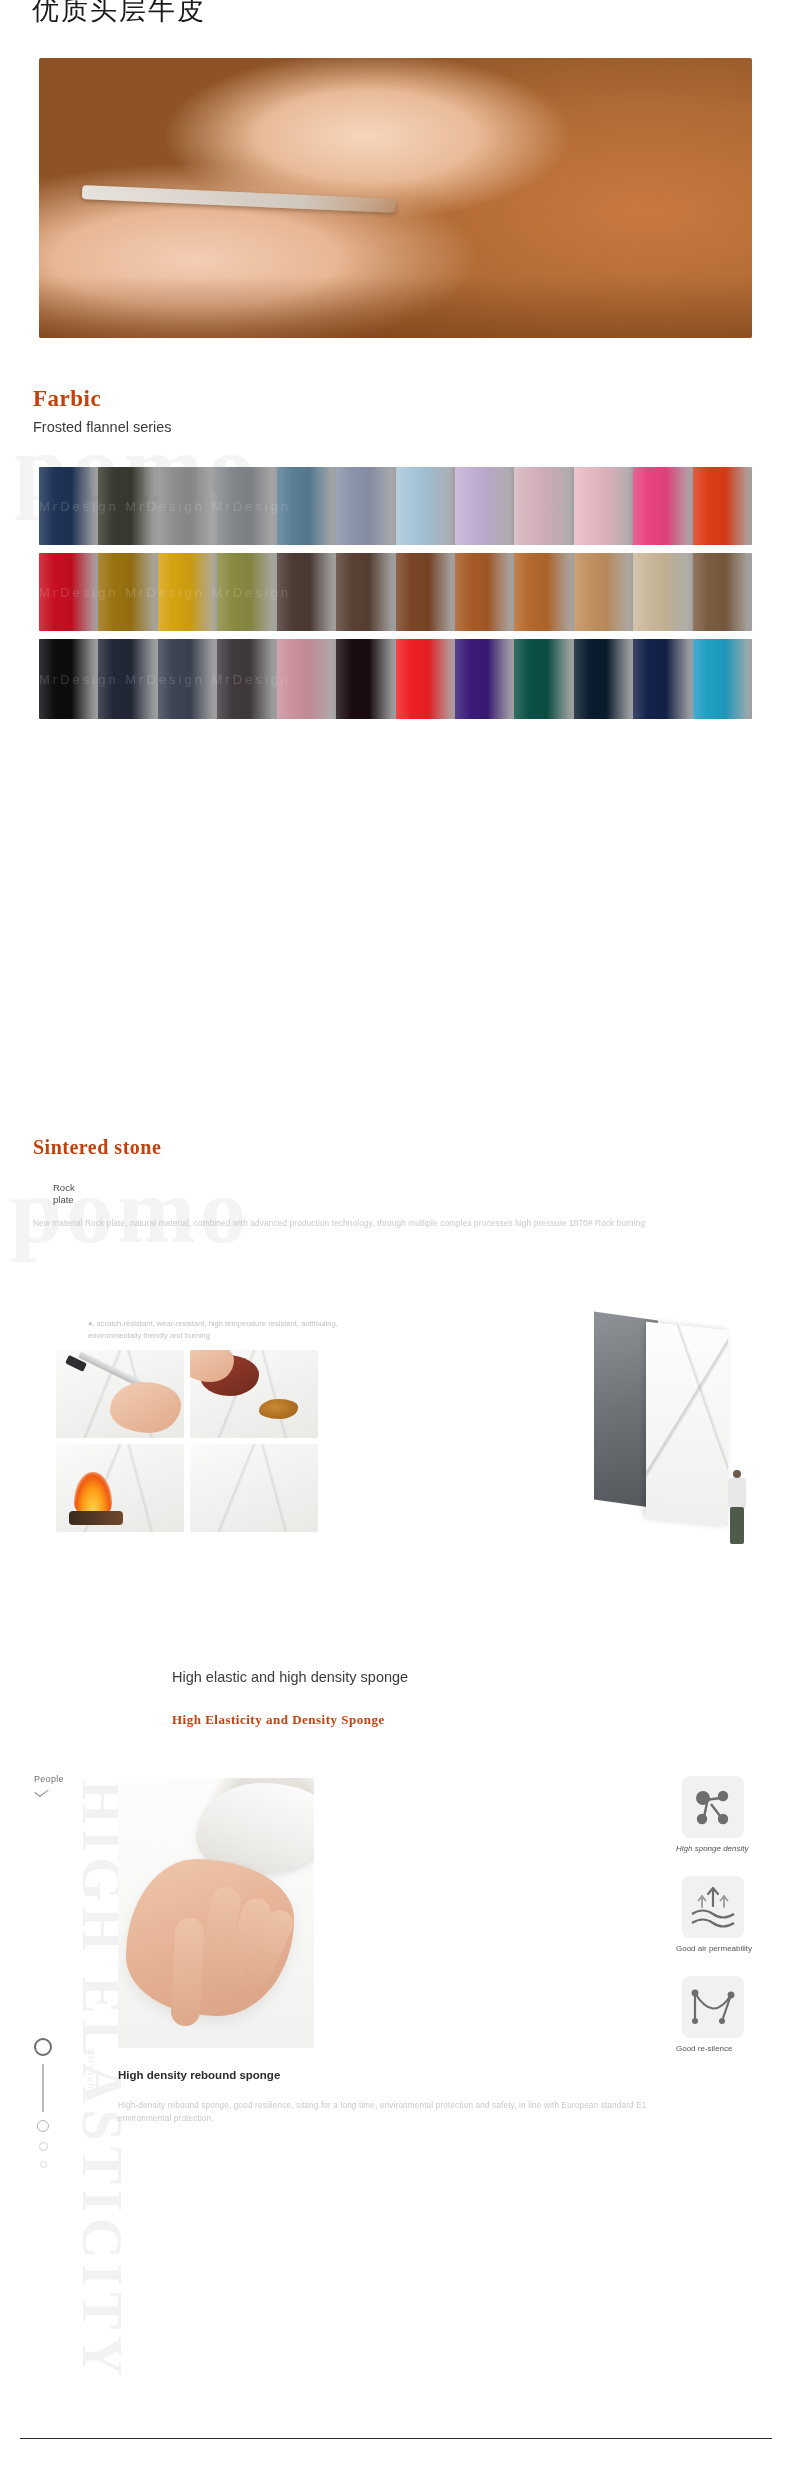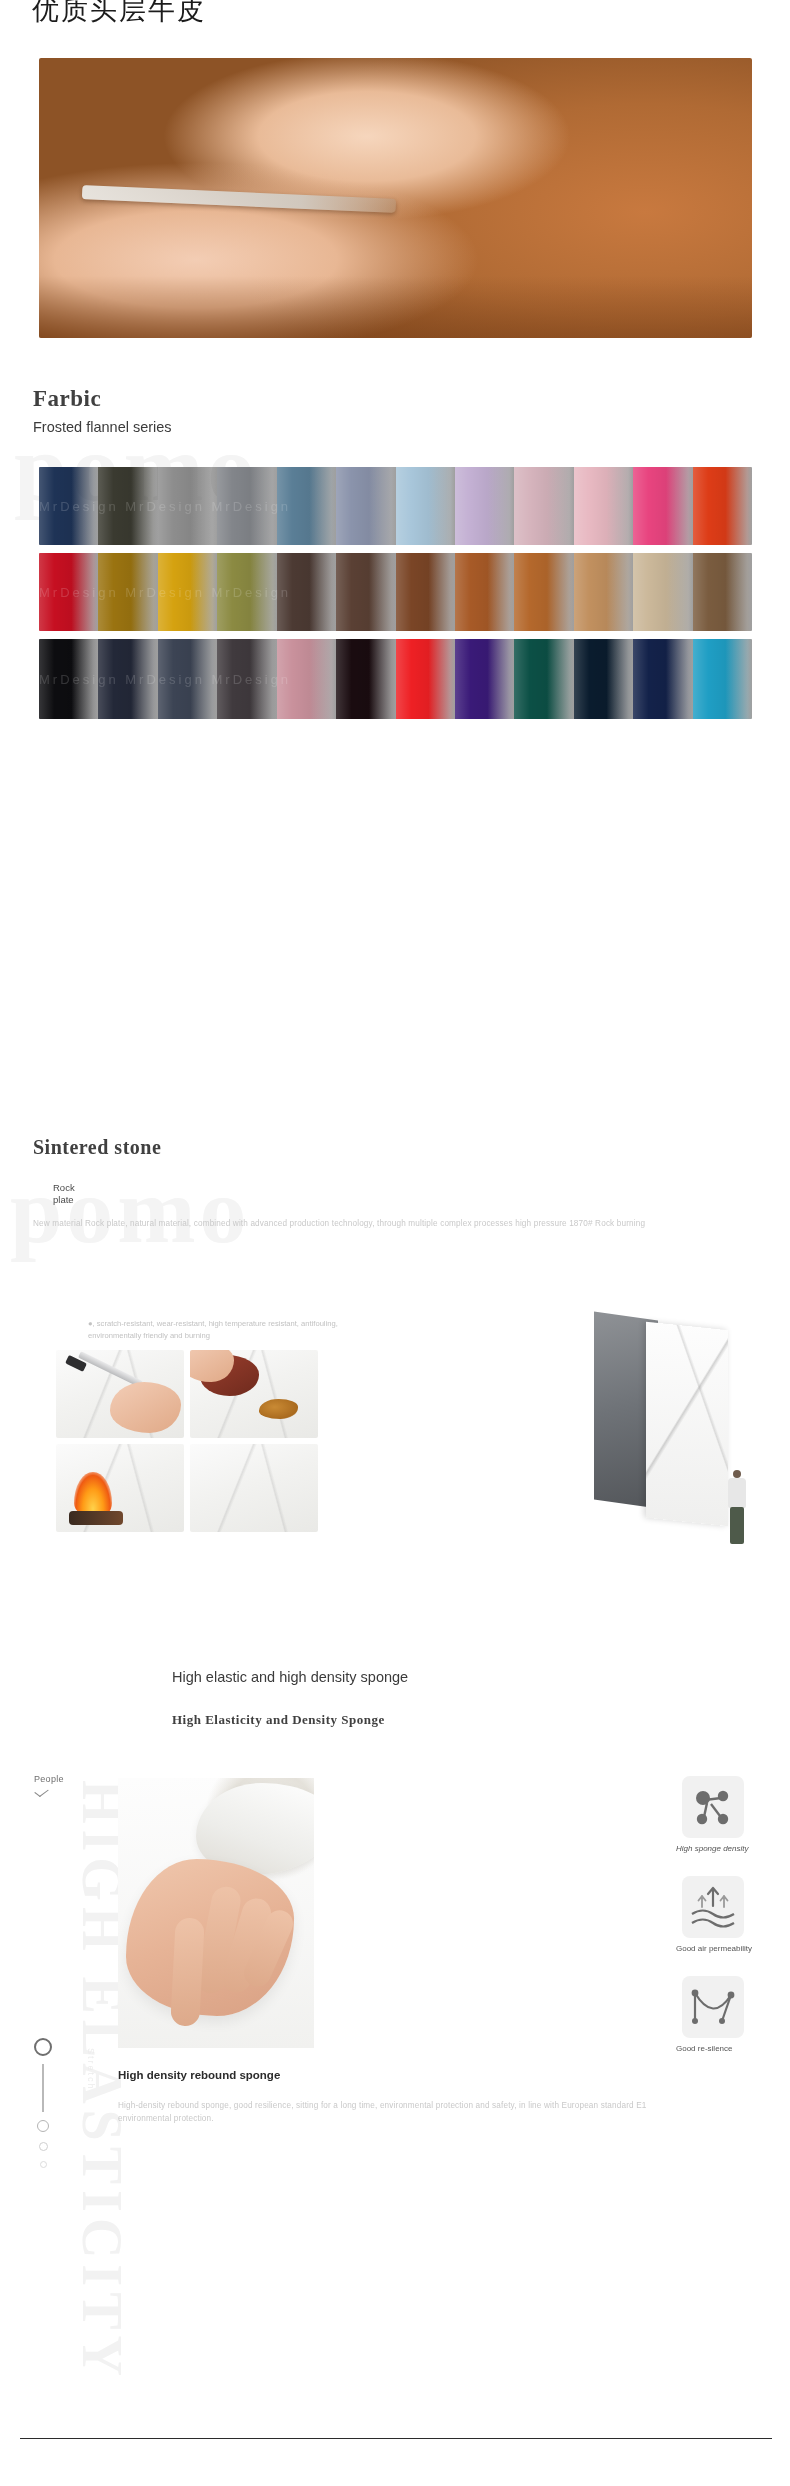--- a/index.html
+++ b/index.html
@@ -11,21 +11,21 @@
     font-family: "Liberation Sans", sans-serif;
     color: #333;
     overflow: hidden;
   }
 
   
   .abs { position: absolute; }
   .serif-head {
     font-family: "Liberation Serif", serif;
     font-weight: bold;
-    color: #404040;
+    color: #c2410c;
     letter-spacing: .5px;
   }
   .sub-head {
     font-size: 14.5px;
     color: #3b3b3b;
     font-weight: 400;
     line-height: 1.35;
   }
   .faint-par {
     font-size: 8.2px;

